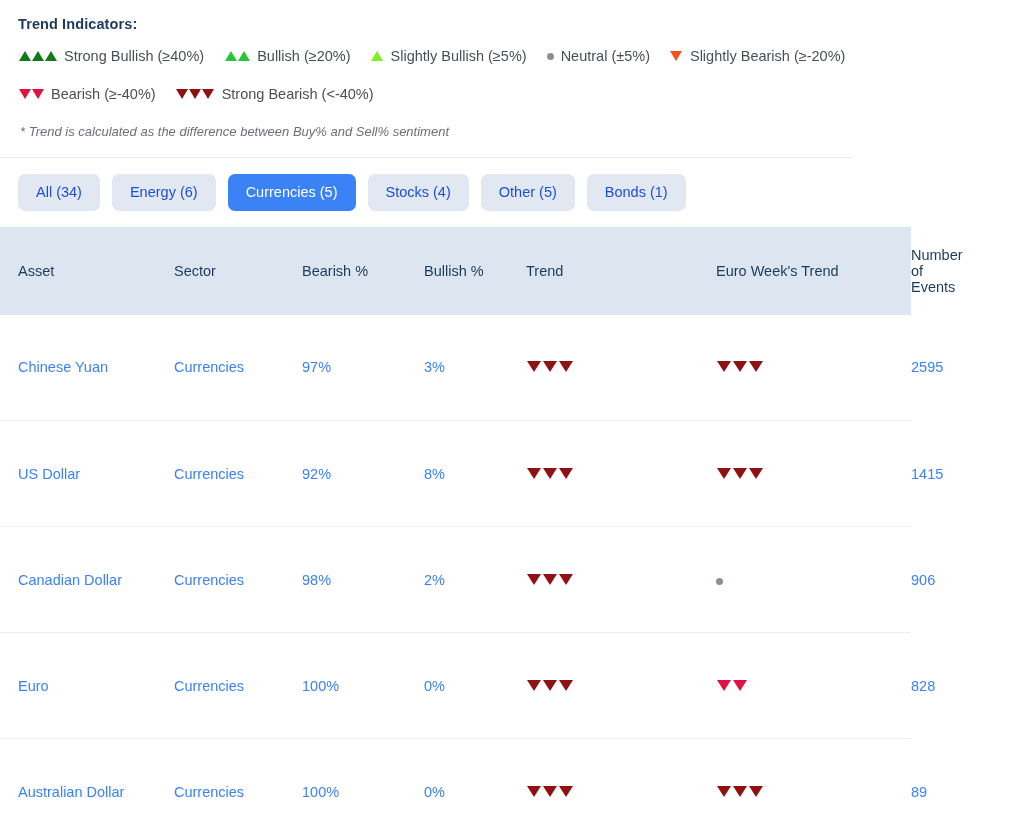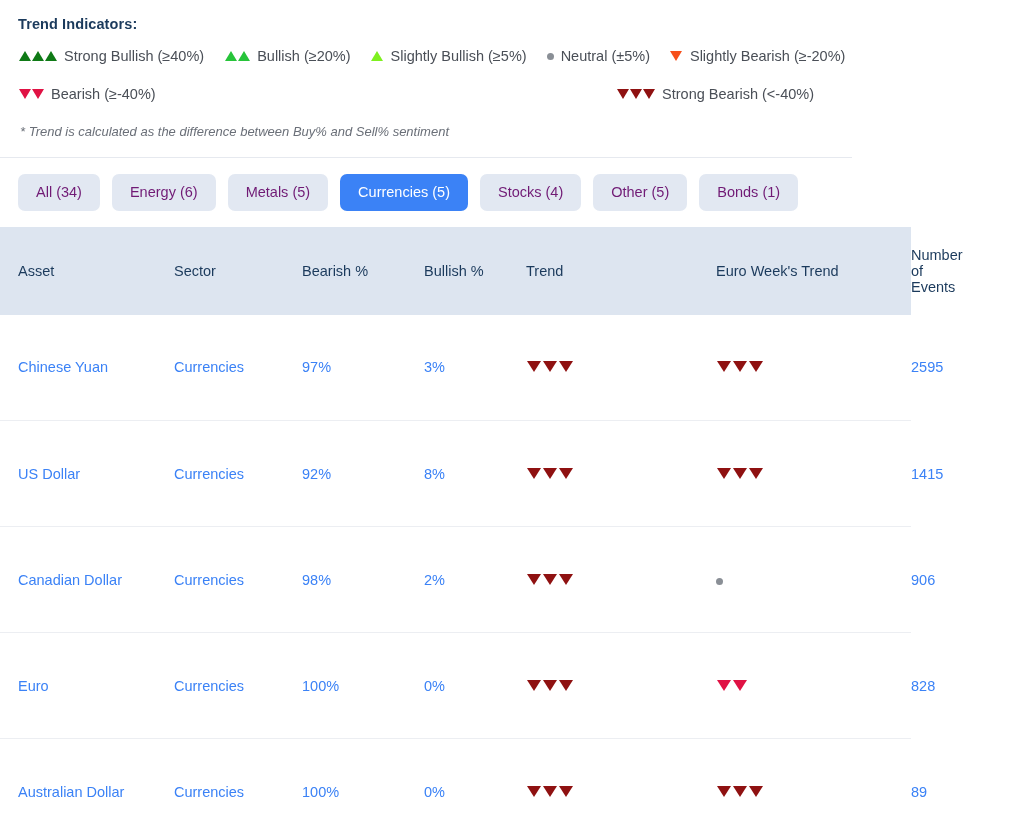--- a/index.html
+++ b/index.html
@@ -23,21 +23,20 @@
     color: #1b3a5c;
     margin: 0 0 16px 0;
     letter-spacing: .1px;
   }
   .legend-row {
     display: flex;
     align-items: center;
     flex-wrap: nowrap;
     margin-bottom: 22px;
     gap: 0px;
-    justify-content: space-between;
   }
   .legend-item {
     display: flex;
     align-items: center;
     margin-right: 20px;
     white-space: nowrap;
   }
   .legend-item .marks { display: inline-flex; align-items: center; line-height: 1; }
   .legend-item .label {
     font-size: 14.5px;
@@ -75,21 +74,21 @@
 
   
   .tabs {
     display: flex;
     align-items: center;
     gap: 12px;
     padding: 16px 18px 16px 18px;
   }
   .tab {
     background: #e2e8f2;
-    color: #701a75;
+    color: #1d4ed8;
     border: none;
     border-radius: 7px;
     font-size: 14.5px;
     font-family: "Liberation Sans", sans-serif;
     padding: 11px 18px;
     cursor: pointer;
     white-space: nowrap;
     line-height: 1;
   }
   .tab.active {
@@ -194,21 +193,20 @@
         </div>
       </div>
     <div class="legend-note">* Trend is calculated as the difference between Buy% and Sell% sentiment</div>
   </section>
 
   <div class="divider"></div>
 
   <nav class="tabs">
       <button class="tab">All (34)</button>
       <button class="tab">Energy (6)</button>
-      <button class="tab">Metals (5)</button>
       <button class="tab active">Currencies (5)</button>
       <button class="tab">Stocks (4)</button>
       <button class="tab">Other (5)</button>
       <button class="tab">Bonds (1)</button>
     </nav>
 
   <table class="data">
     <thead>
       <tr>
         <th class="col-asset">Asset</th>

